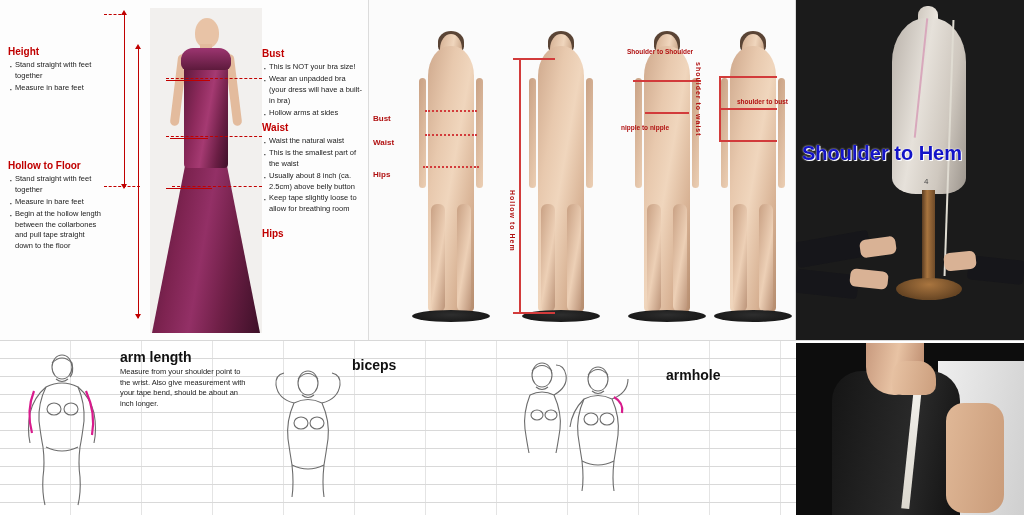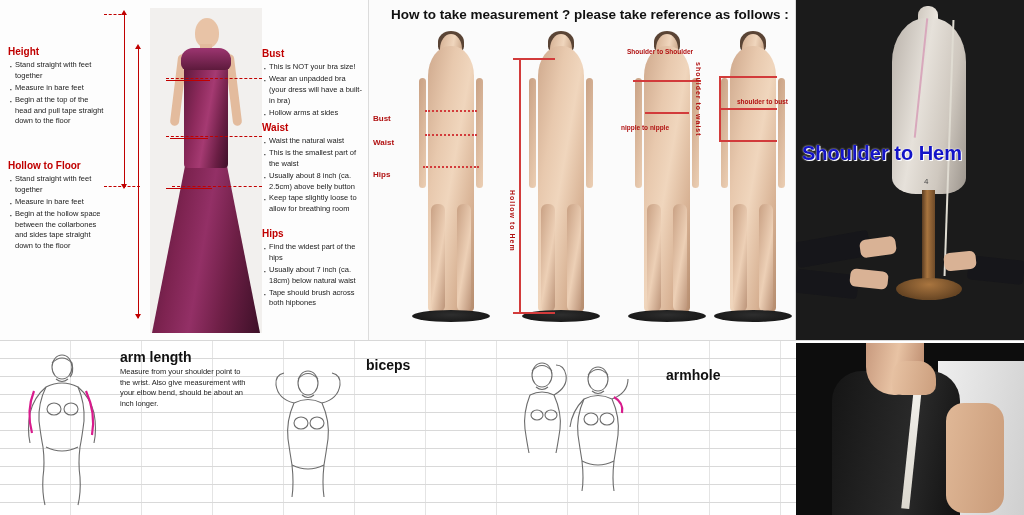--- a/index.html
+++ b/index.html
@@ -464,30 +464,29 @@
     <div class="dash-h" style="left:172px; top:186px; width:90px;"></div>
     <div class="hline" style="left:166px; top:80px; width:44px;"></div>
     <div class="hline" style="left:170px; top:138px; width:38px;"></div>
     <div class="hline" style="left:166px; top:188px; width:46px;"></div>
 
     <div class="block-left" id="blk-height">
       <p class="red-head">Height</p>
       <ul class="bullets">
         <li>Stand straight with feet together</li>
         <li>Measure in bare feet</li>
-        <li>Begin at the top of the head and pull tape straight down to the floor</li>
       </ul>
     </div>
 
     <div class="block-left" id="blk-hollow">
       <p class="red-head">Hollow to Floor</p>
       <ul class="bullets">
         <li>Stand straight with feet together</li>
         <li>Measure in bare feet</li>
-        <li>Begin at the hollow space between the collarbones and sides tape straight down to the floor</li>
+        <li>Begin at the hollow length between the collarbones and pull tape straight down to the floor</li>
       </ul>
     </div>
 
     <div class="block-right" id="blk-bust">
       <p class="red-head">Bust</p>
       <ul class="bullets">
         <li>This is NOT your bra size!</li>
         <li>Wear an unpadded bra (your dress will have a built-in bra)</li>
         <li>Hollow arms at sides</li>
       </ul>
@@ -498,30 +497,24 @@
       <ul class="bullets">
         <li>Waist the natural waist</li>
         <li>This is the smallest part of the waist</li>
         <li>Usually about 8 inch (ca. 2.5cm) above belly button</li>
         <li>Keep tape slightly loose to allow for breathing room</li>
       </ul>
     </div>
 
     <div class="block-right" id="blk-hips">
       <p class="red-head">Hips</p>
-      <ul class="bullets">
-        <li>Find the widest part of the hips</li>
-        <li>Usually about 7 inch (ca. 18cm) below natural waist</li>
-        <li>Tape should brush across both hipbones</li>
-      </ul>
     </div>
   </div>
 
   <div id="panel-mann">
-    <div id="mann-title">How to take measurement ?  please take reference as follows :</div>
 
     <div class="mann" style="left:34px;">
       <div class="m-hair"></div>
       <div class="m-head"></div>
       <div class="m-body"></div>
       <div class="m-arm m-arm-l"></div>
       <div class="m-arm m-arm-r"></div>
       <div class="m-leg m-leg-l"></div>
       <div class="m-leg m-leg-r"></div>
       <div class="m-base"></div>
@@ -618,41 +611,41 @@
           <ellipse cx="55" cy="58" rx="7" ry="6"></ellipse>
           <path d="M30 96 q16 8 32 0"></path>
         </g>
         <path d="M70 40 q10 22 6 44" fill="none" stroke="#d81b8c" stroke-width="2.2"></path>
         <path d="M18 40 q-8 20 -2 42" fill="none" stroke="#d81b8c" stroke-width="2.2"></path>
       </svg>
     </div>
 
     <div class="text-block" style="left:120px; top:8px; width:132px;">
       <p class="cell-title">arm length</p>
-      <p class="cell-body">Measure from your shoulder point to the wrist. Also give measurement with your elbow bend, should be about an inch longer.</p>
+      <p class="cell-body">Measure from your shoulder point to the wrist. Also give measurement with your tape bend, should be about an inch longer.</p>
     </div>
 
     <div class="fig" style="left:264px; top:24px;">
       <svg width="92" height="150" viewBox="0 0 92 150">
         <g fill="none" stroke="#6c6c6c" stroke-width="1.1">
           <ellipse cx="44" cy="18" rx="10" ry="12"></ellipse>
           <path d="M34 14 q10 -11 20 0"></path>
           <path d="M38 30 q6 5 12 0"></path>
           <path d="M30 38 q14 -7 28 0 q8 18 6 36 q-2 14 -4 26 q-2 18 0 32"></path>
           <path d="M30 38 q-8 18 -6 36 q2 14 4 26 q2 18 0 32"></path>
           <path d="M58 38 q16 -4 18 -18 q1 -10 -8 -12"></path>
           <path d="M30 38 q-16 -4 -18 -18 q-1 -10 8 -12"></path>
           <ellipse cx="37" cy="58" rx="7" ry="6"></ellipse>
           <ellipse cx="53" cy="58" rx="7" ry="6"></ellipse>
           <path d="M28 100 q16 8 32 0"></path>
         </g>
       </svg>
     </div>
 
-    <div class="text-block" style="left:366px; top:16px; width:128px;">
+    <div class="text-block" style="left:352px; top:16px; width:128px;">
       <p class="cell-title">biceps</p>
     </div>
 
     <div class="fig" style="left:506px; top:16px;">
       <svg width="74" height="116" viewBox="0 0 74 116">
         <g fill="none" stroke="#6c6c6c" stroke-width="1.1">
           <ellipse cx="36" cy="18" rx="10" ry="12"></ellipse>
           <path d="M26 14 q10 -11 20 0"></path>
           <path d="M30 30 q6 5 12 0"></path>
           <path d="M24 38 q12 -6 24 0 q8 18 6 34 q-2 14 -4 24"></path>

